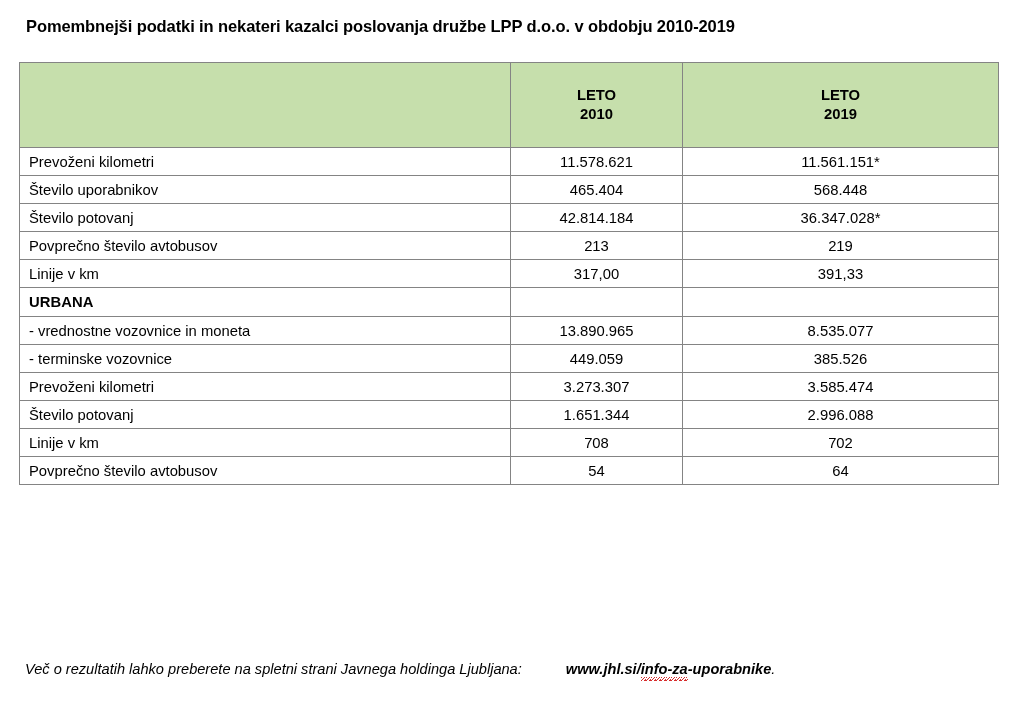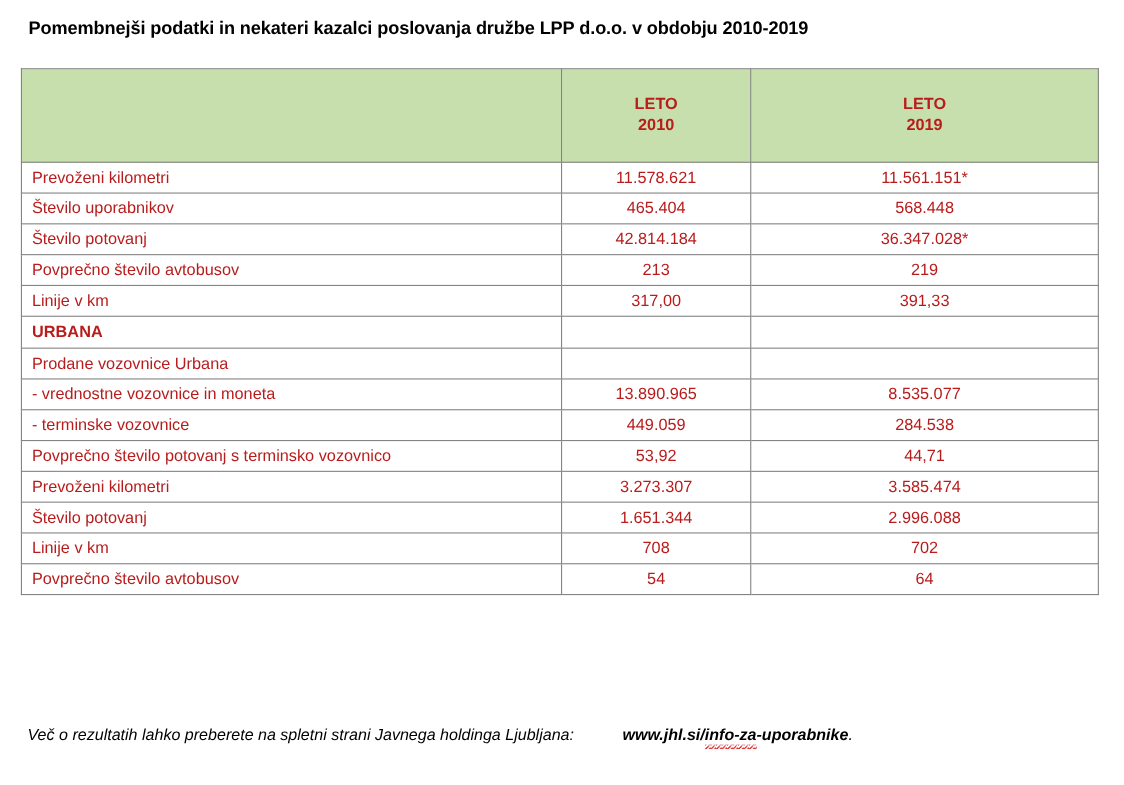--- a/index.html
+++ b/index.html
@@ -49,21 +49,21 @@
   }
   table.data-table col.c-label { width: 491px; }
   table.data-table col.c-2010  { width: 172px; }
   table.data-table col.c-2019  { width: 316px; }
 
   table.data-table th,
   table.data-table td {
     border: 1px solid #848484;
     padding: 0;
     font-size: 14.8px;
-    color: #b91c1c;
+    color: #000000;
     vertical-align: middle;
   }
 
   
   thead th {
     background: #c6dfac;
     height: 84px;
     font-weight: bold;
     text-align: center;
     font-size: 15.5px;
@@ -179,38 +179,28 @@
             <td class="label">Linije v km</td>
             <td class="num">317,00</td>
             <td class="num">391,33</td>
           </tr>
           <tr class="section">
             <td class="label">URBANA</td>
             <td class="num"></td>
             <td class="num"></td>
           </tr>
           <tr class="">
-            <td class="label">Prodane vozovnice Urbana</td>
-            <td class="num"></td>
-            <td class="num"></td>
-          </tr>
-          <tr class="">
             <td class="label">- vrednostne vozovnice in moneta</td>
             <td class="num">13.890.965</td>
             <td class="num">8.535.077</td>
           </tr>
           <tr class="">
             <td class="label">- terminske vozovnice</td>
             <td class="num">449.059</td>
-            <td class="num">284.538</td>
-          </tr>
-          <tr class="">
-            <td class="label">Povprečno število potovanj s terminsko vozovnico</td>
-            <td class="num">53,92</td>
-            <td class="num">44,71</td>
+            <td class="num">385.526</td>
           </tr>
           <tr class="">
             <td class="label">Prevoženi kilometri</td>
             <td class="num">3.273.307</td>
             <td class="num">3.585.474</td>
           </tr>
           <tr class="">
             <td class="label">Število potovanj</td>
             <td class="num">1.651.344</td>
             <td class="num">2.996.088</td>

